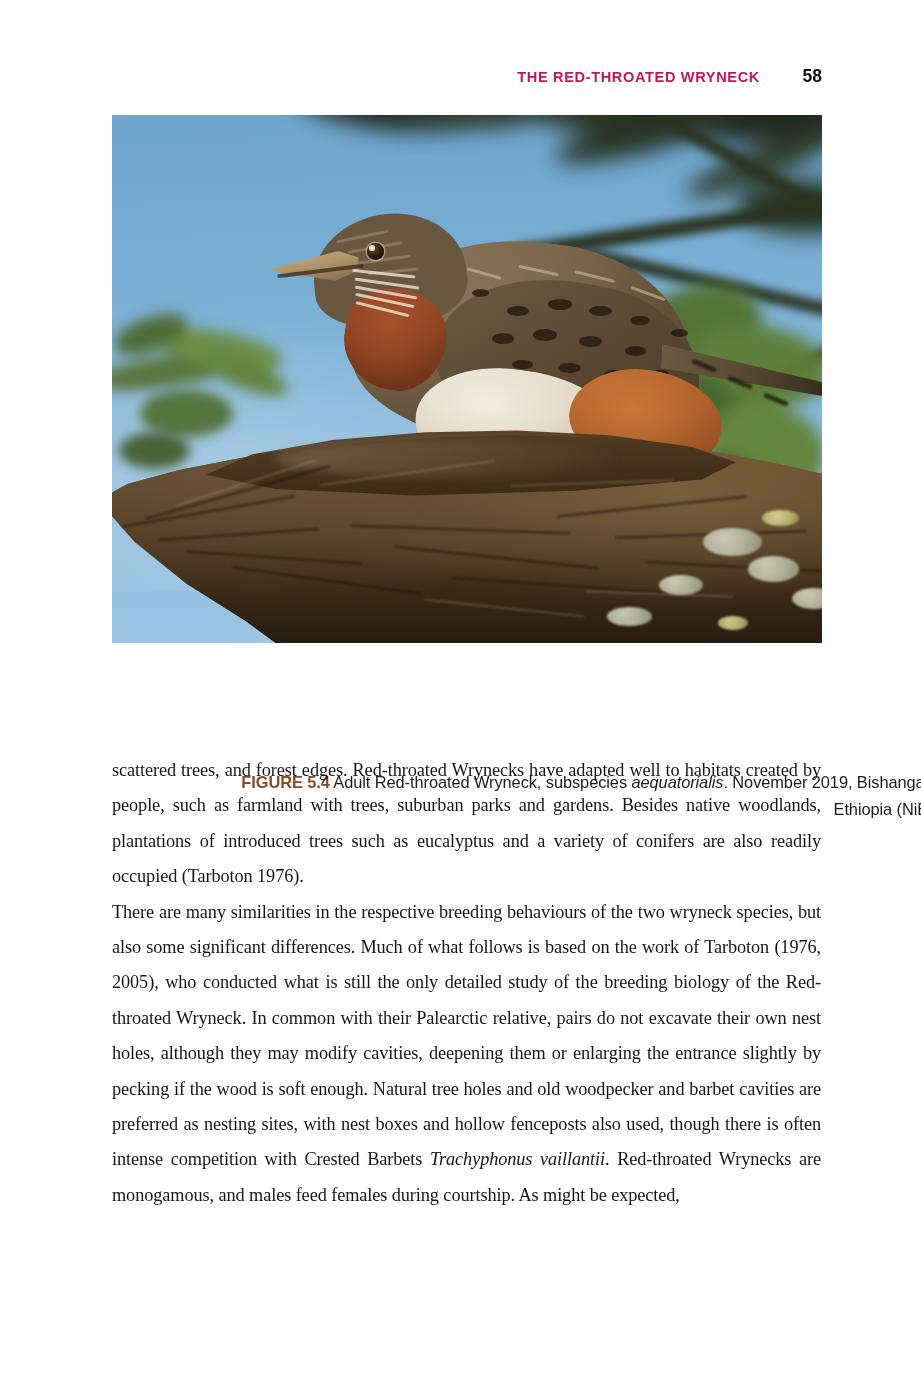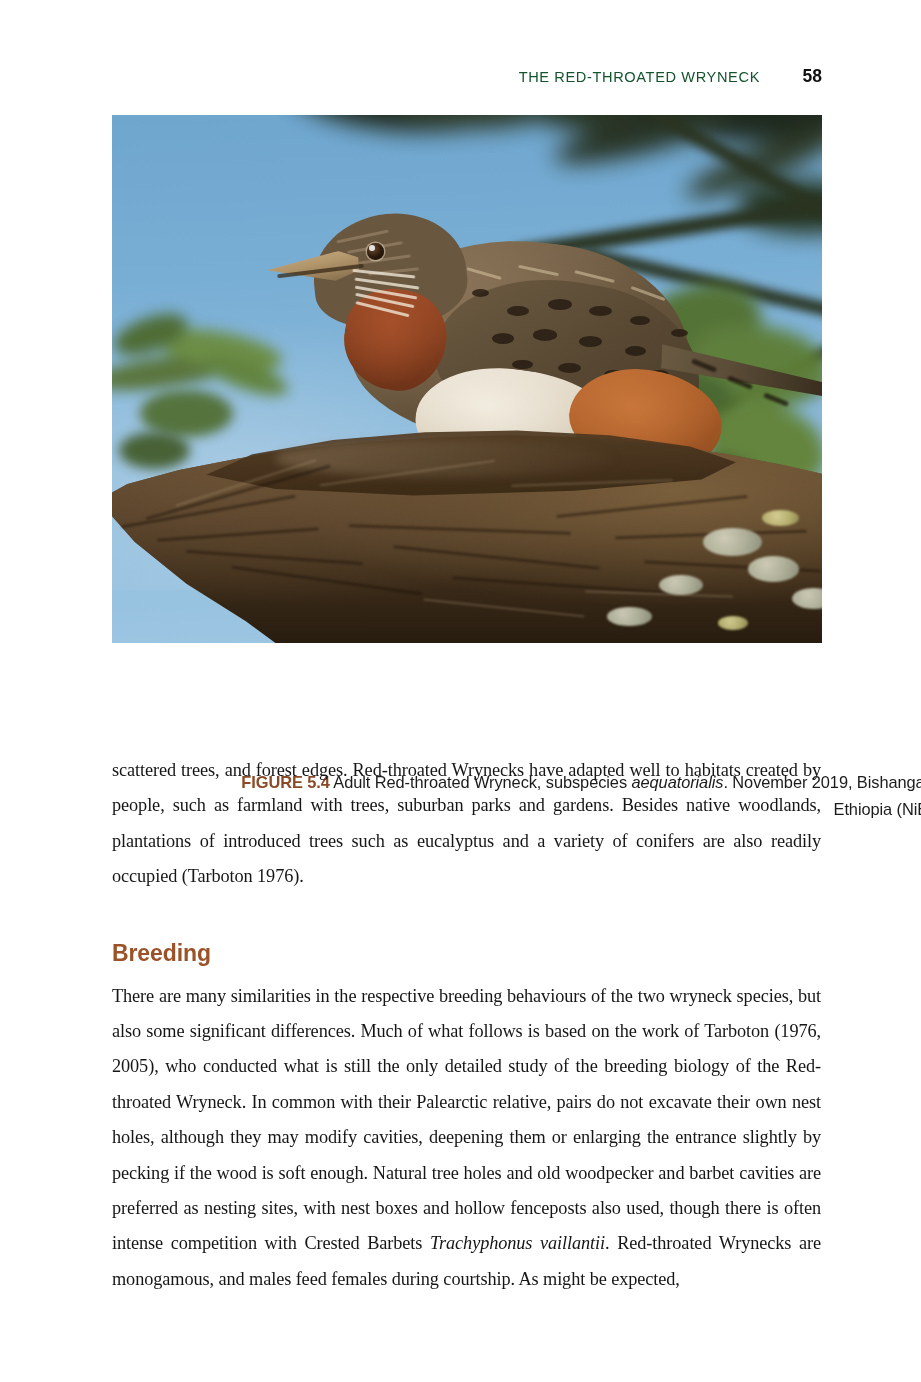--- a/index.html
+++ b/index.html
@@ -26,23 +26,23 @@
     right: 99px;
     top: 66px;
     height: 26px;
     display: flex;
     align-items: baseline;
     justify-content: flex-end;
     gap: 36px;
   }
   .running-head .rh-title {
     font-size: 14.6px;
-    font-weight: normal;
+    font-weight: bold;
     letter-spacing: 0.62px;
-    color: #14532d;
+    color: #be185d;
     text-transform: uppercase;
     white-space: nowrap;
   }
   .running-head .rh-folio {
     font-size: 17.5px;
     font-weight: bold;
     color: #111111;
     min-width: 26px;
     text-align: right;
   }
@@ -509,18 +509,17 @@
     </div>
 
     <figcaption class="caption">
       <span class="fig-label">FIGURE 5.4</span><span> Adult Red-throated Wryneck, subspecies </span><span class="sci">aequatorialis</span><span>. November 2019, Bishangari, Ethiopia (NiB).</span>
     </figcaption>
   </figure>
 
   <div class="body-col">
     <p class="body-par">scattered trees, and forest edges. Red-throated Wrynecks have adapted well to habitats created by people, such as farmland with trees, suburban parks and gardens. Besides native woodlands, plantations of introduced trees such as eucalyptus and a variety of conifers are also readily occupied (Tarboton 1976).</p>
 
-    <h2 class="section-head">Breeding</h2>
 
     <p class="body-par"><span>There are many similarities in the respective breeding behaviours of the two wryneck species, but also some significant differences. Much of what follows is based on the work of Tarboton (1976, 2005), who conducted what is still the only detailed study of the breeding biology of the Red-throated Wryneck. In common with their Palearctic relative, pairs do not excavate their own nest holes, although they may modify cavities, deepening them or enlarging the entrance slightly by pecking if the wood is soft enough. Natural tree holes and old woodpecker and barbet cavities are preferred as nesting sites, with nest boxes and hollow fenceposts also used, though there is often intense competition with Crested Barbets </span><span class="sci">Trachyphonus vaillantii</span><span>. Red-throated Wrynecks are monogamous, and males feed females during courtship. As might be expected,</span></p>
   </div>
 
 </div>
 
 </body></html>

